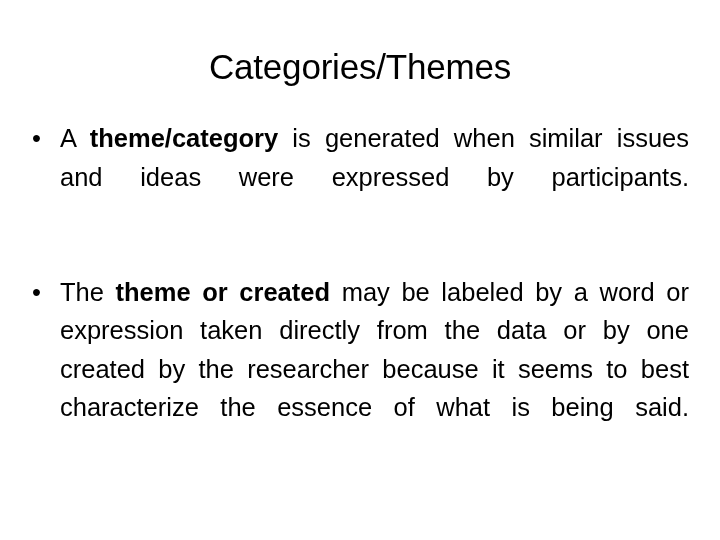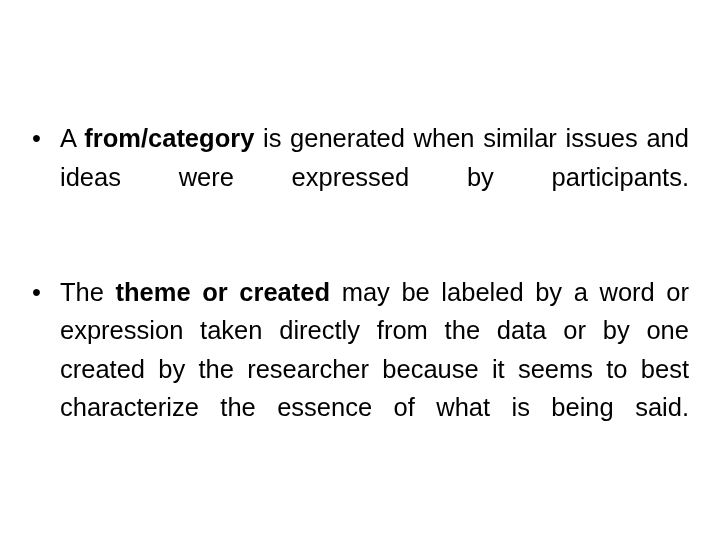--- a/index.html
+++ b/index.html
@@ -82,26 +82,27 @@
 
   .bold {
     font-weight: bold;
   }
 </style>
 </head>
 <body>
 
 <div class="slide">
 
+  <div class="slide-title">Categories/Themes</div>
 
   <div class="body-block">
 
     <div class="bullet-item">
       <span class="bullet-marker">•</span>
-      <span class="bullet-text"><span>A </span><span class="bold">from/category</span><span> is generated when similar issues and ideas were expressed by participants.</span></span>
+      <span class="bullet-text"><span>A </span><span class="bold">theme/category</span><span> is generated when similar issues and ideas were expressed by participants.</span></span>
     </div>
 
     <div class="bullet-item">
       <span class="bullet-marker">•</span>
       <span class="bullet-text"><span>The </span><span class="bold">theme or created</span><span> may be labeled by a word or expression taken directly from the data or by one created by the researcher because it seems to best characterize the essence of what is being said.</span></span>
     </div>
 
   </div>
 </div>
 

